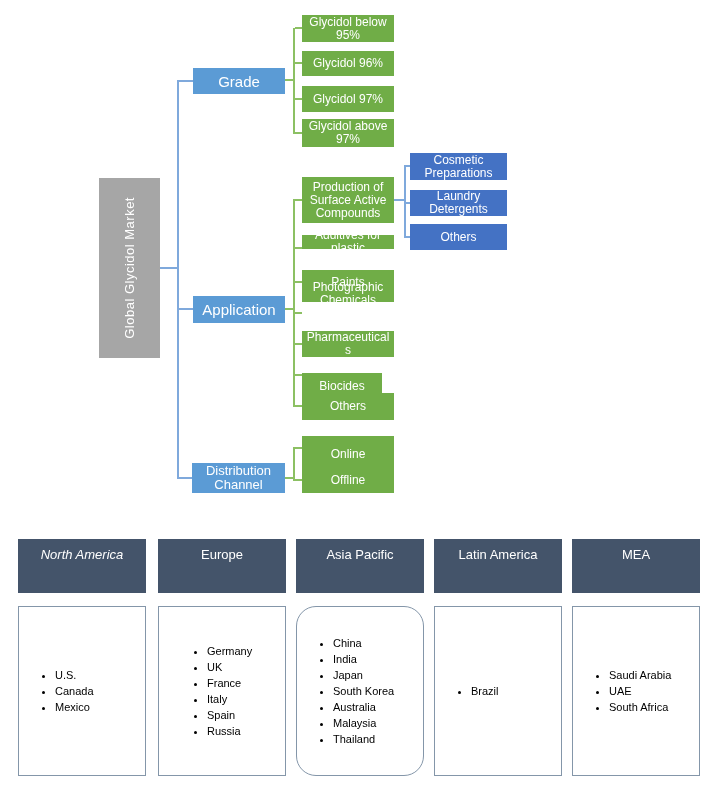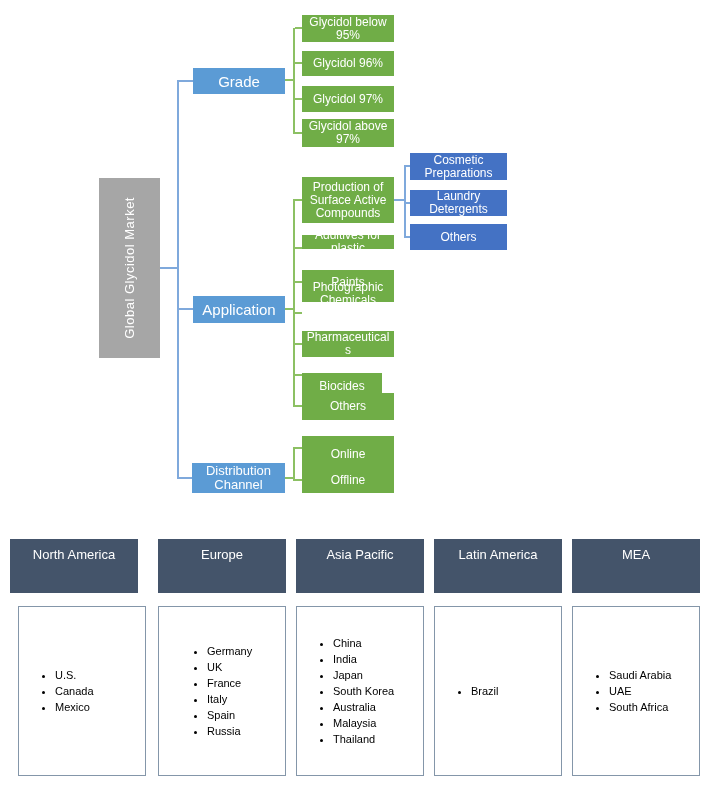--- a/index.html
+++ b/index.html
@@ -92,41 +92,41 @@
       <div class="node node-green" style="left: 302px; top: 331px; width: 92px; height: 26px;">Pharmaceuticals</div>
       <div class="node node-green" style="left: 302px; top: 362px; width: 80px; height: 26px; margin-top: 11px;">Biocides</div>
       <div class="node node-green" style="left: 302px; top: 393px; width: 92px; height: 27px;">Others</div>
       <div class="node node-green" style="left: 302px; top: 436px; width: 92px; height: 36px;">Online</div>
       <div class="node node-green" style="left: 302px; top: 468px; width: 92px; height: 25px;">Offline</div>
       <div class="node node-darkblue" style="left: 410px; top: 153px; width: 97px; height: 27px;">Cosmetic Preparations</div>
       <div class="node node-darkblue" style="left: 410px; top: 190px; width: 97px; height: 26px;">Laundry Detergents</div>
       <div class="node node-darkblue" style="left: 410px; top: 224px; width: 97px; height: 26px;">Others</div>
     </div>
   <div id="regions">
-      <div class="region-header" style="left: 10px;">North America</div>
+      <div class="region-header" style="left: 18px; font-style: italic;">North America</div>
       <div class="region-list" style="left: 18px;">
         <ul>
           <li>U.S.</li>
           <li>Canada</li>
           <li>Mexico</li>
         </ul>
       </div>
       <div class="region-header" style="left: 158px;">Europe</div>
       <div class="region-list" style="left: 158px; padding-left: 12px;">
         <ul>
           <li>Germany</li>
           <li>UK</li>
           <li>France</li>
           <li>Italy</li>
           <li>Spain</li>
           <li>Russia</li>
         </ul>
       </div>
       <div class="region-header" style="left: 296px;">Asia Pacific</div>
-      <div class="region-list" style="left: 296px;">
+      <div class="region-list" style="left: 296px; border-radius: 20px;">
         <ul>
           <li>China</li>
           <li>India</li>
           <li>Japan</li>
           <li>South Korea</li>
           <li>Australia</li>
           <li>Malaysia</li>
           <li>Thailand</li>
         </ul>
       </div>

